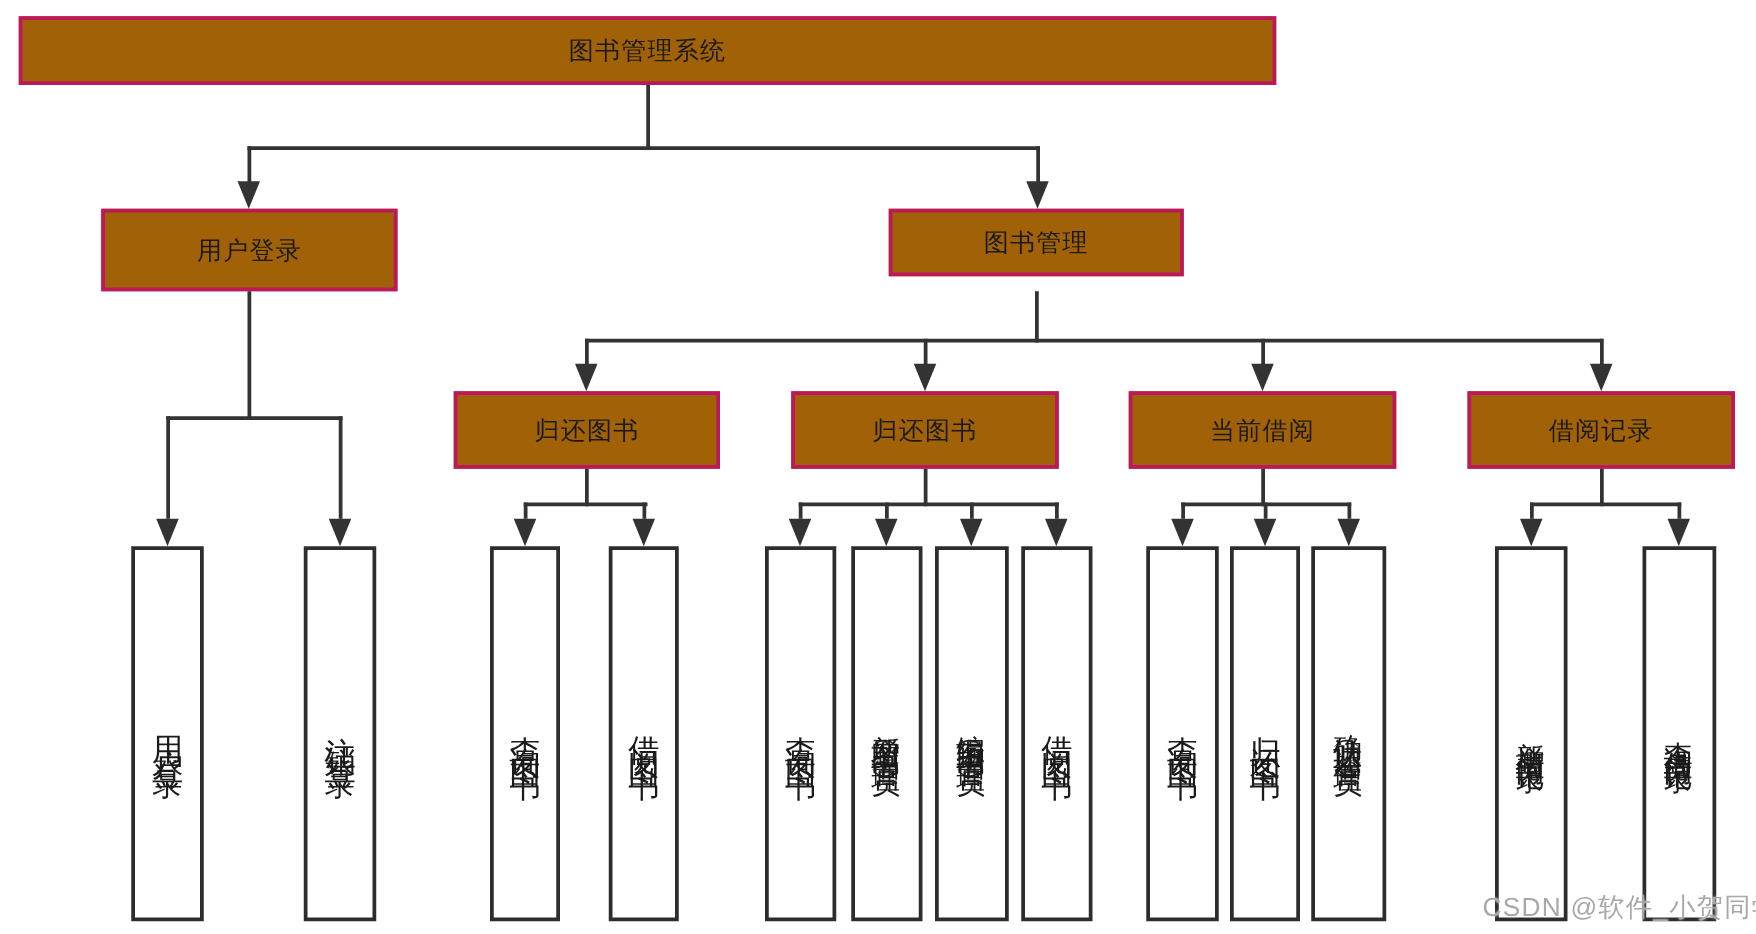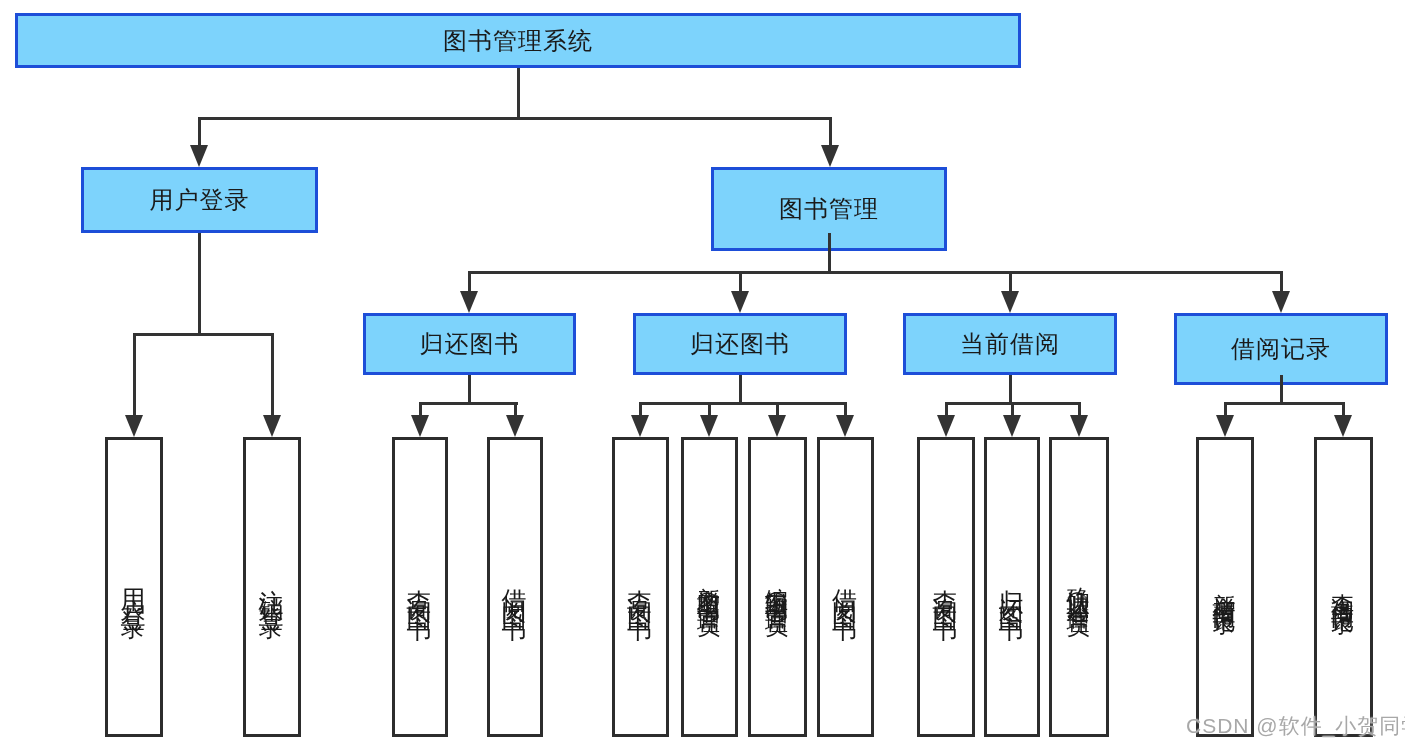--- a/index.html
+++ b/index.html
@@ -1,23 +1,23 @@
 <!DOCTYPE html>
 <html><head>
 <meta charset="utf-8">
 <style>
   html,body{margin:0;padding:0;background:#ffffff;}
   .canvas{
     position:relative;width:1405px;height:747px;background:#ffffff;overflow:hidden;
     font-family:"Liberation Sans",sans-serif;color:#1a1a1a;
   }
   .box{
-    position:absolute;background:#7dd3fc;border:3px solid #1d4ed8;
+    position:absolute;background:#a16207;border:3px solid #be185d;
     display:flex;align-items:center;justify-content:center;
-    font-size:24px;letter-spacing:1px;box-sizing:border-box;
+    font-size:20px;letter-spacing:1px;box-sizing:border-box;
   }
   .vbox{
     position:absolute;background:#ffffff;border:3px solid #2d2d2d;
     display:flex;align-items:center;justify-content:center;
     writing-mode:vertical-rl;text-orientation:mixed;
     font-size:25px;letter-spacing:9px;box-sizing:border-box;
     text-align:center;
   }
   .vbox.tight{font-size:23px;letter-spacing:4px;}
   .line{position:absolute;background:#333333;}
@@ -33,26 +33,26 @@
   }
 </style>
 </head>
 <body>
 
 <div class="canvas">
 
   <div class="box" style="left:15px;top:13px;width:1006px;height:55px;">图书管理系统</div>
 
   <div class="box" style="left:81px;top:167px;width:237px;height:66px;">用户登录</div>
-  <div class="box" style="left:711px;top:167px;width:236px;height:84px;font-family:Liberation Mono, monospace;">图书管理</div>
+  <div class="box" style="left:711px;top:167px;width:236px;height:54px;font-family:Liberation Mono, monospace;">图书管理</div>
 
   <div class="box" style="left:363px;top:313px;width:213px;height:62px;">归还图书</div>
   <div class="box" style="left:633px;top:313px;width:214px;height:62px;">归还图书</div>
   <div class="box" style="left:903px;top:313px;width:214px;height:62px;">当前借阅</div>
-  <div class="box" style="left:1174px;top:313px;width:214px;height:72px;">借阅记录</div>
+  <div class="box" style="left:1174px;top:313px;width:214px;height:62px;">借阅记录</div>
 
   <div class="vbox" style="left:105px;top:437px;width:58px;height:300px;">用户登录</div>
   <div class="vbox" style="left:243px;top:437px;width:58px;height:300px;">注销登录</div>
 
   <div class="vbox" style="left:392px;top:437px;width:56px;height:300px;">查询图书</div>
   <div class="vbox" style="left:487px;top:437px;width:56px;height:300px;">借阅图书</div>
 
   <div class="vbox" style="left:612px;top:437px;width:57px;height:300px;">查询图书</div>
   <div class="vbox tight" style="left:681px;top:437px;width:57px;height:300px;">新增图书（管理员）</div>
   <div class="vbox tight" style="left:748px;top:437px;width:59px;height:300px;">编辑图书（管理员）</div>

